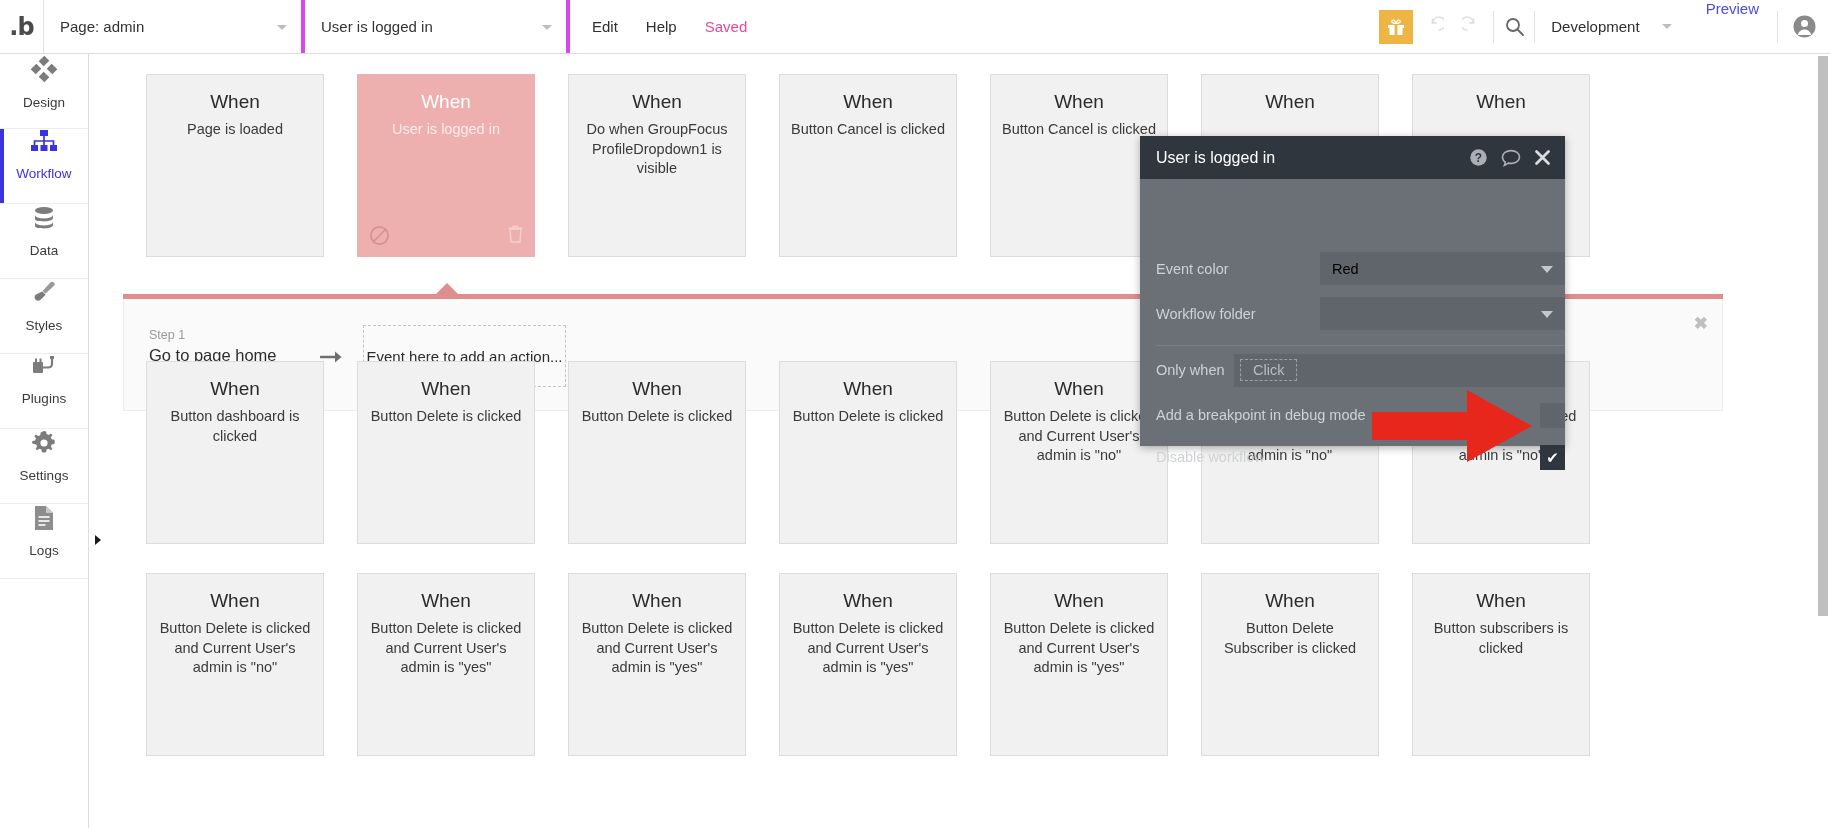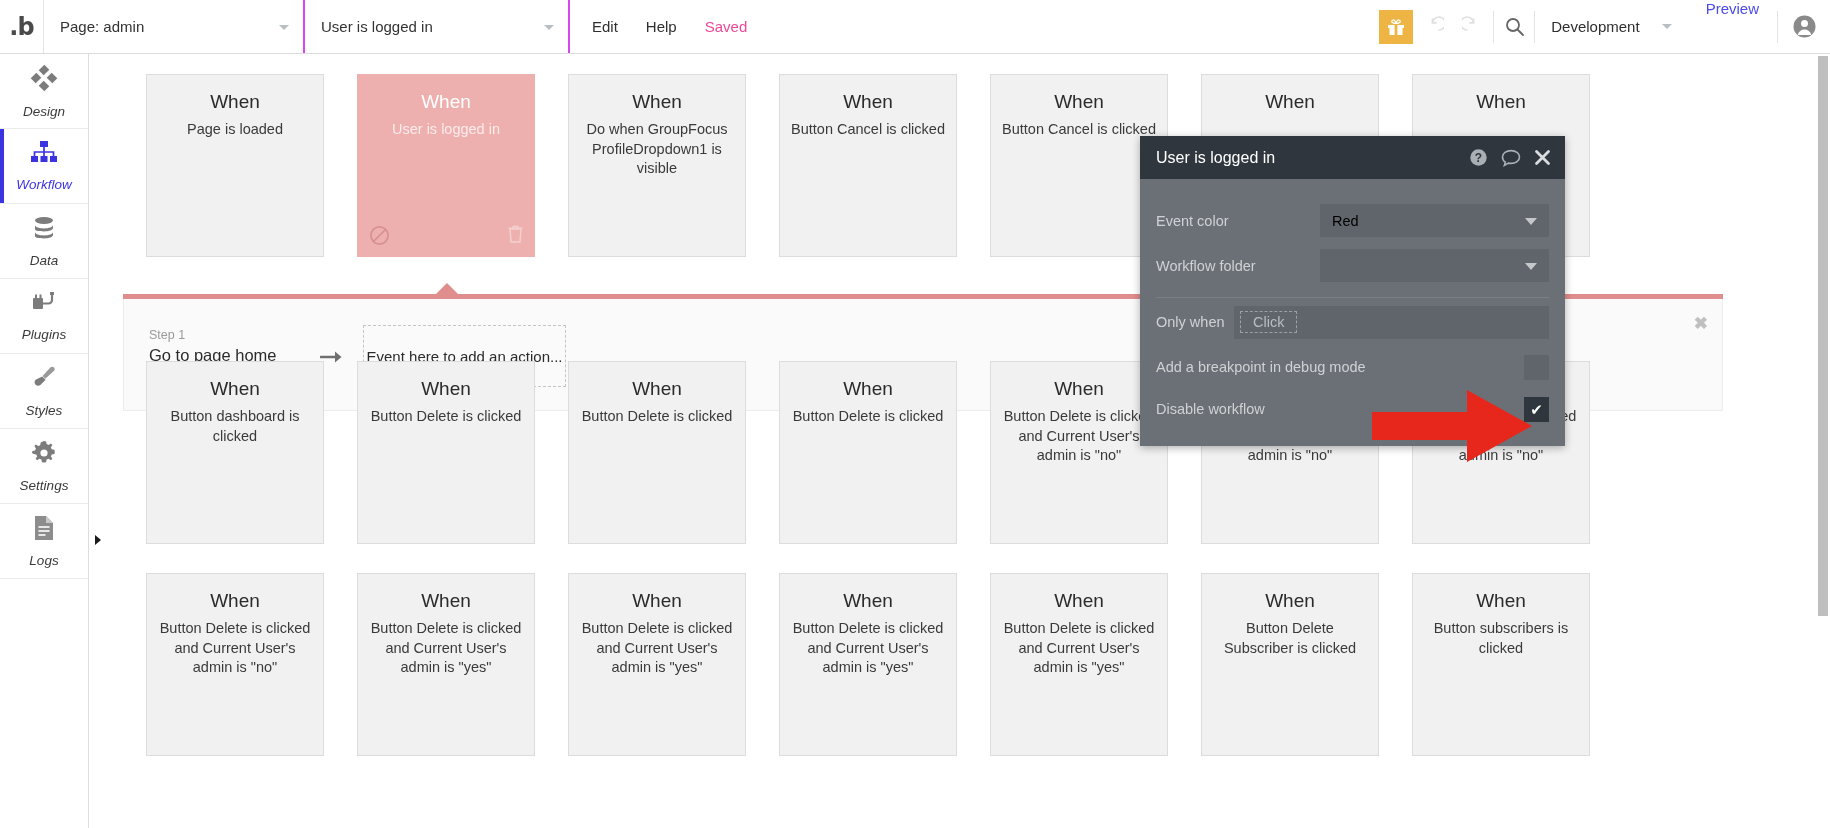--- a/index.html
+++ b/index.html
@@ -22,21 +22,21 @@
     width:44px; display:flex; align-items:center; justify-content:center;
     border-right:1px solid #e3e3e3;
   }
   .logo-glyph {
     font-size:24px; font-weight:700; color:#4a4a4a;
     letter-spacing:-1px; line-height:1;
     font-family:"DejaVu Sans", sans-serif;
   }
   .tb-select {
     display:flex; align-items:center; padding:0 14px 0 16px;
-    border-right:2px solid #d946ef; position:relative;
+    border-right:4px solid #d946ef; position:relative;
     font-size:15px; color:#333; cursor:pointer;
   }
   #page-select { width:261px; }
   #event-select { width:265px; }
   .tb-select .caret {
     position:absolute; right:14px; top:50%; margin-top:-2px;
     width:0;height:0;border-left:5px solid transparent;border-right:5px solid transparent;
     border-top:5px solid #b9bec4;
   }
   .tb-menu { display:flex; align-items:center; padding-left:22px; gap:28px; }
@@ -65,22 +65,22 @@
   .preview-link { font-size:15px; color:#4b4be8; padding:0 18px; cursor:pointer; }
   .avatar-cell { width:52px; display:flex; align-items:center; justify-content:center; cursor:pointer; }
 
   
   #rail {
     position:absolute; left:0; top:54px; width:89px; bottom:0;
     background:#fff; border-right:1px solid #dcdcdc;
   }
   .rail-item {
     height:75px; display:flex; flex-direction:column; align-items:center;
-    justify-content:center; gap:11px; border-bottom:1px solid #ececec;
-    cursor:pointer; position:relative; color:#7a7a7a;font-style:italic;
+    justify-content:flex-start; gap:11px; border-bottom:1px solid #ececec;
+    cursor:pointer; position:relative; color:#7a7a7a;
   }
   .rail-item .lbl { font-size:13.5px; color:#3a3a3a; }
   .rail-item.active .lbl { color:#3b32e0; }
   .rail-item.active::before {
     content:""; position:absolute; left:0; top:0; bottom:0; width:4px; background:#3b32e0;
   }
   .rail-item svg { display:block; }
 
   
   #canvas {
@@ -144,21 +144,21 @@
     position:absolute; left:1140px; top:136px; width:425px; height:310px;
     background:#6b7076; box-shadow:0 2px 8px rgba(0,0,0,.3); z-index:40;
   }
   #prop-header {
     height:43px; background:#2f363d; display:flex; align-items:center;
     padding:0 14px 0 16px; color:#fff;
   }
   #prop-header .ttl { font-size:16px; flex:1; }
   #prop-header .hicons { display:flex; align-items:center; gap:13px; }
   #prop-header .hicons span { cursor:pointer; display:flex; align-items:center; }
-  .pm-body { padding:19px 16px 0 16px; }
+  .pm-body { padding:19px 0 0 16px;margin-top:48px; }
   .pm-row { display:flex; align-items:center; height:45px; }
   .pm-label { width:164px; font-size:14.5px; color:#cfd2d5; }
   .pm-select {
     flex:1; height:33px; background:#60656b; position:relative; cursor:pointer;
     display:flex; align-items:center; padding:0 12px; font-size:14.5px; color:#000000;
   }
   .pm-select .caret {
     position:absolute; right:12px; top:50%; margin-top:-3px;
     width:0;height:0;border-left:6px solid transparent;border-right:6px solid transparent;
     border-top:7px solid #c4c8cb;
@@ -321,41 +321,41 @@
           <path d="M5 11c0 1.9 4 3.4 9 3.4s9-1.5 9-3.4v3c0 1.9-4 3.4-9 3.4S5 16.9 5 15z"></path>
           <path d="M5 18c0 1.9 4 3.4 9 3.4s9-1.5 9-3.4v3c0 1.9-4 3.4-9 3.4S5 23.9 5 22z"></path>
         </g>
       </svg>
     </span>
     <span class="lbl">Data</span>
   </div>
 
   <div class="rail-item">
     <span>
+      <svg width="28" height="28" viewBox="0 0 28 28" aria-hidden="true">
+        <path d="M24 3.5c1 1 1 2.4-.2 3.5l-8.5 7.8-2.7-2.7L20.3 3.6c1.2-1.1 2.7-1.1 3.7-.1z" fill="#9a9a9a"></path>
+        <path d="M12.2 12.4l3.4 3.4-5 5c-1.4 1.4-3.6 1.4-5 0s-1.4-3.6 0-5z" fill="#7c7c7c"></path>
+      </svg>
+    </span>
+    <span class="lbl">Styles</span>
+  </div>
+
+  <div class="rail-item">
+    <span>
       <svg width="28" height="26" viewBox="0 0 28 26" aria-hidden="true">
         <g fill="#7c7c7c">
           <rect x="3" y="8" width="10" height="11" rx="1"></rect>
           <rect x="5" y="4.5" width="2" height="4"></rect>
           <rect x="9.5" y="4.5" width="2" height="4"></rect>
         </g>
         <path d="M13 13.5h5.5a3.5 3.5 0 0 0 3.5-3.5V4" fill="none" stroke="#7c7c7c" stroke-width="2.2"></path>
         <rect x="20" y="2" width="4" height="3" fill="#7c7c7c"></rect>
       </svg>
     </span>
     <span class="lbl">Plugins</span>
-  </div>
-
-  <div class="rail-item">
-    <span>
-      <svg width="28" height="28" viewBox="0 0 28 28" aria-hidden="true">
-        <path d="M24 3.5c1 1 1 2.4-.2 3.5l-8.5 7.8-2.7-2.7L20.3 3.6c1.2-1.1 2.7-1.1 3.7-.1z" fill="#9a9a9a"></path>
-        <path d="M12.2 12.4l3.4 3.4-5 5c-1.4 1.4-3.6 1.4-5 0s-1.4-3.6 0-5z" fill="#7c7c7c"></path>
-      </svg>
-    </span>
-    <span class="lbl">Styles</span>
   </div>
 
   <div class="rail-item">
     <span>
       <svg width="28" height="28" viewBox="0 0 28 28" aria-hidden="true">
         <path d="M14 2l2.1.4.5 2.7 2 .8 2.3-1.5 1.5 1.5-1.5 2.3.8 2 2.7.5.4 2.1-.4 2.1-2.7.5-.8 2 1.5 2.3-1.5 1.5-2.3-1.5-2 .8-.5 2.7-2.1.4-2.1-.4-.5-2.7-2-.8-2.3 1.5-1.5-1.5 1.5-2.3-.8-2-2.7-.5L2 14l.4-2.1 2.7-.5.8-2L4.4 7.1l1.5-1.5 2.3 1.5 2-.8.5-2.7z" fill="#7c7c7c"></path>
         <circle cx="14" cy="14" r="3.6" fill="#fff"></circle>
       </svg>
     </span>
     <span class="lbl">Settings</span>

